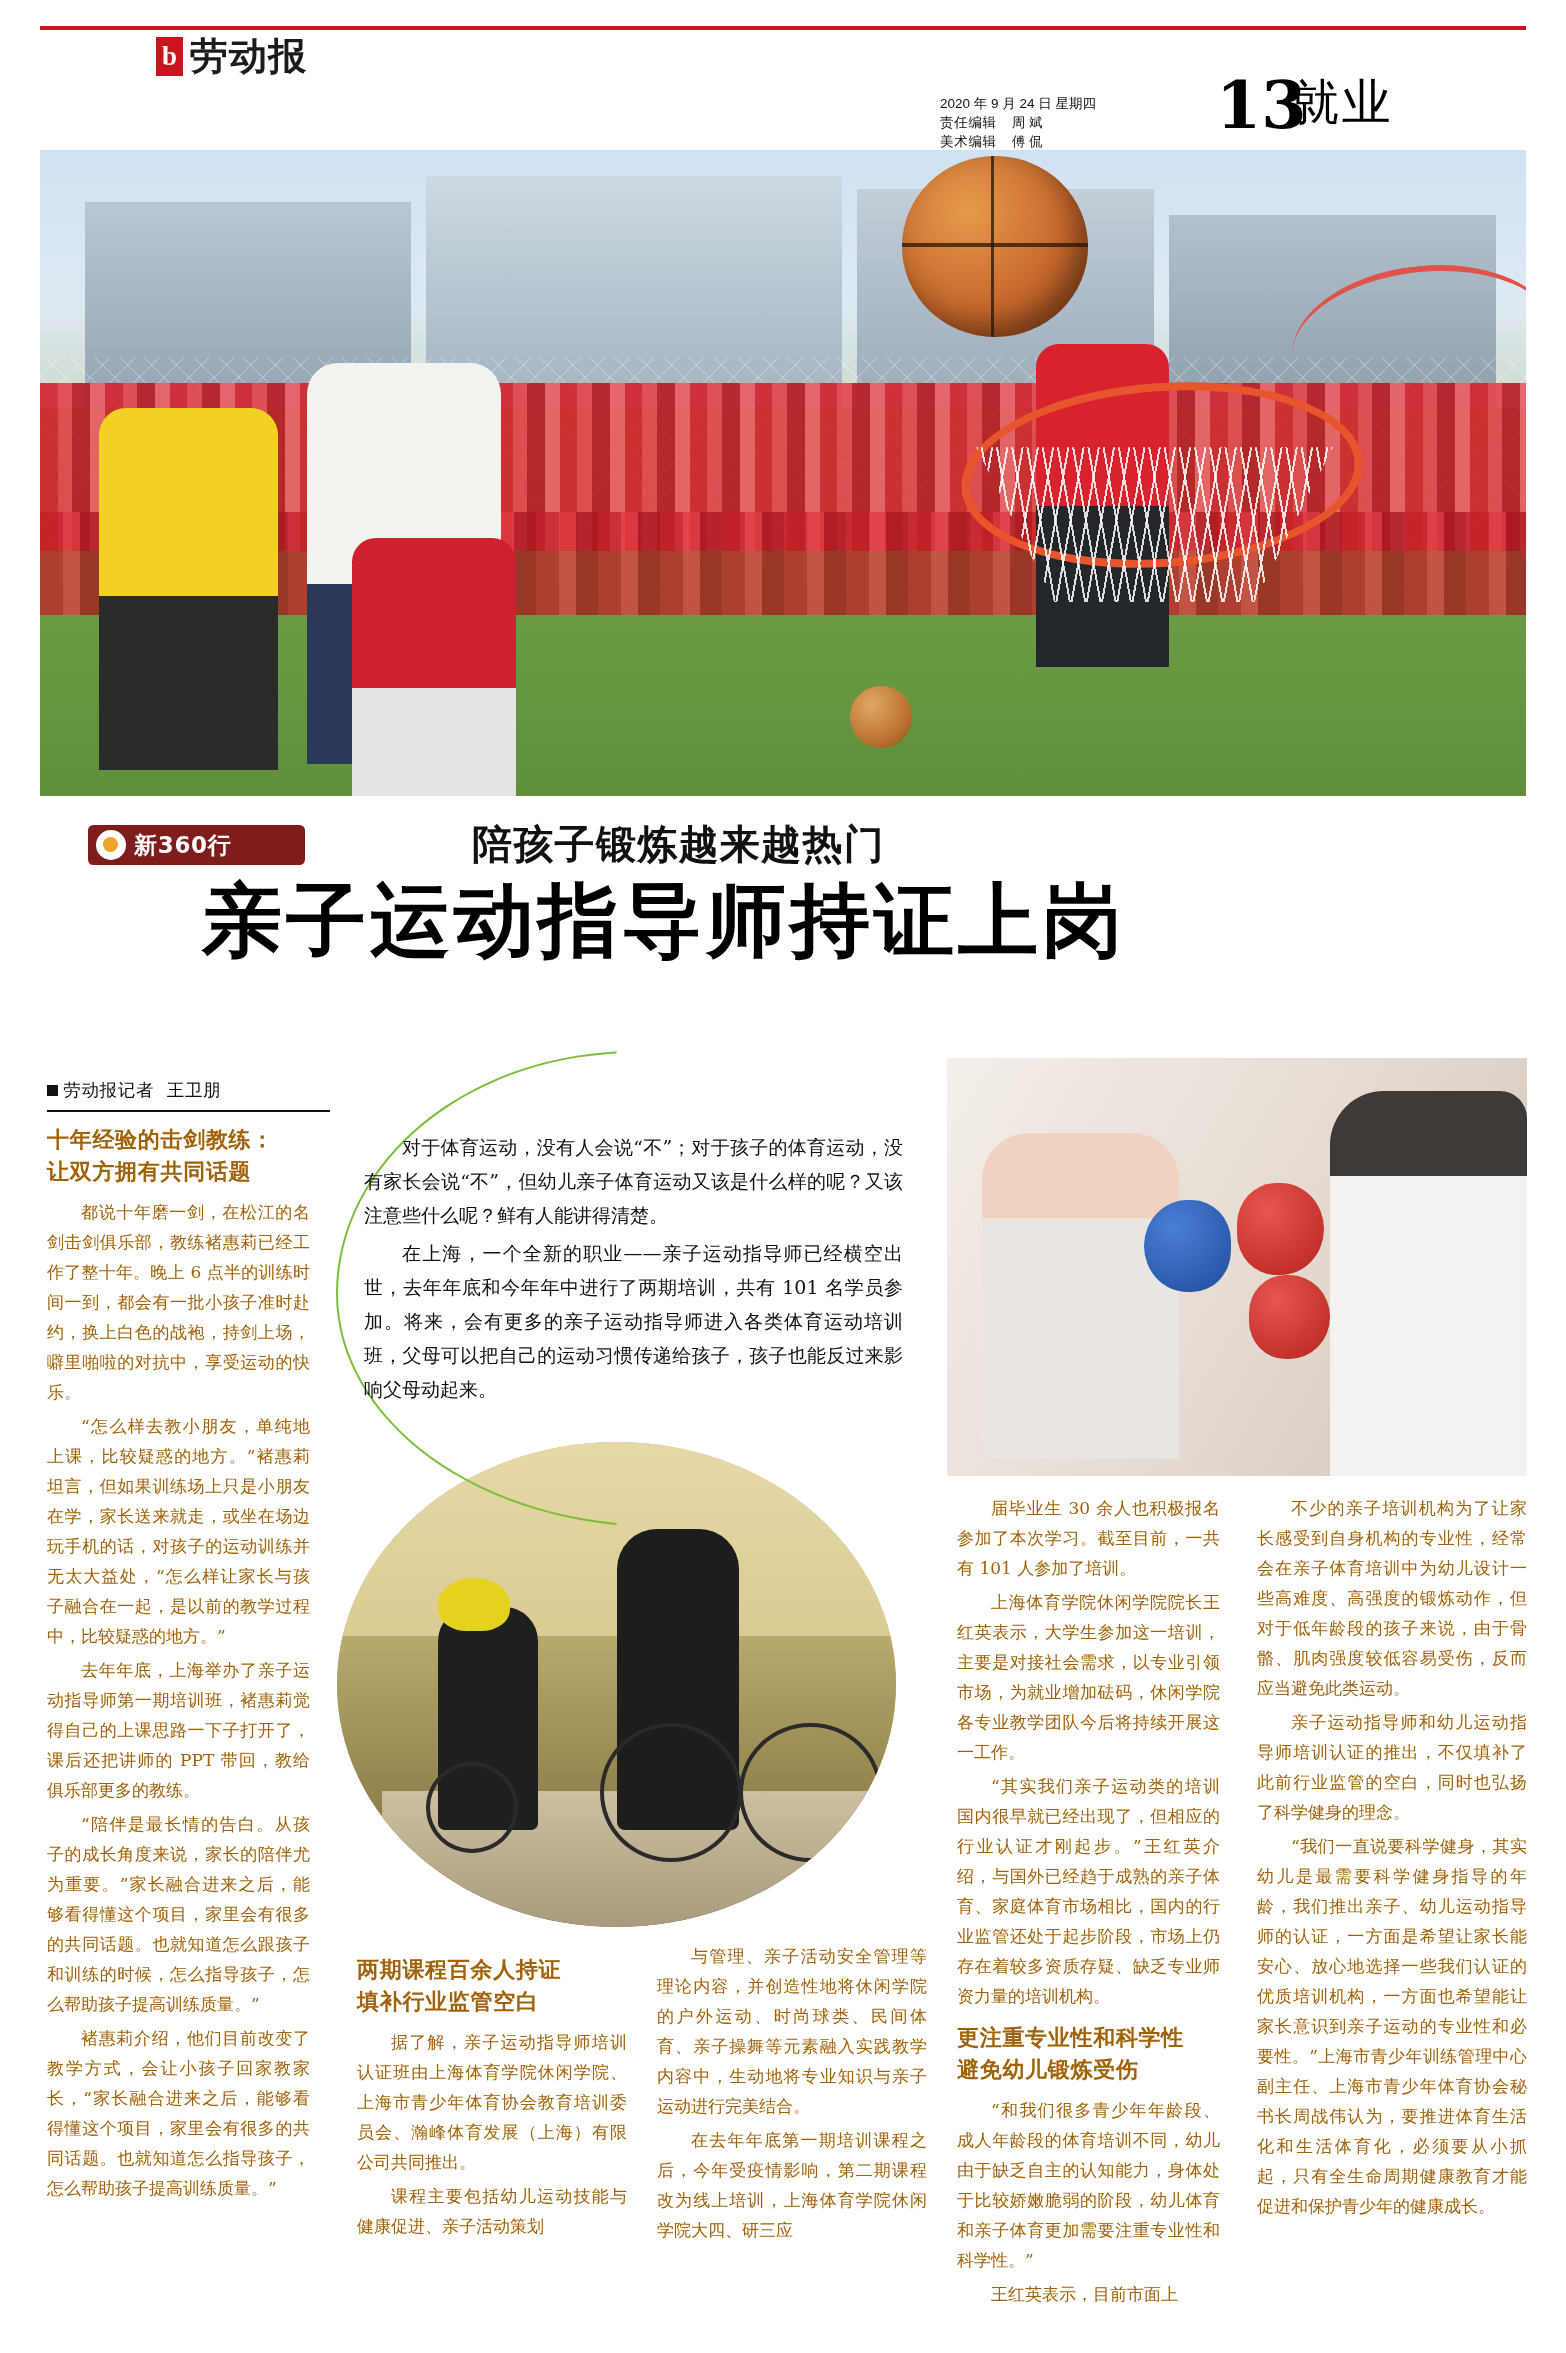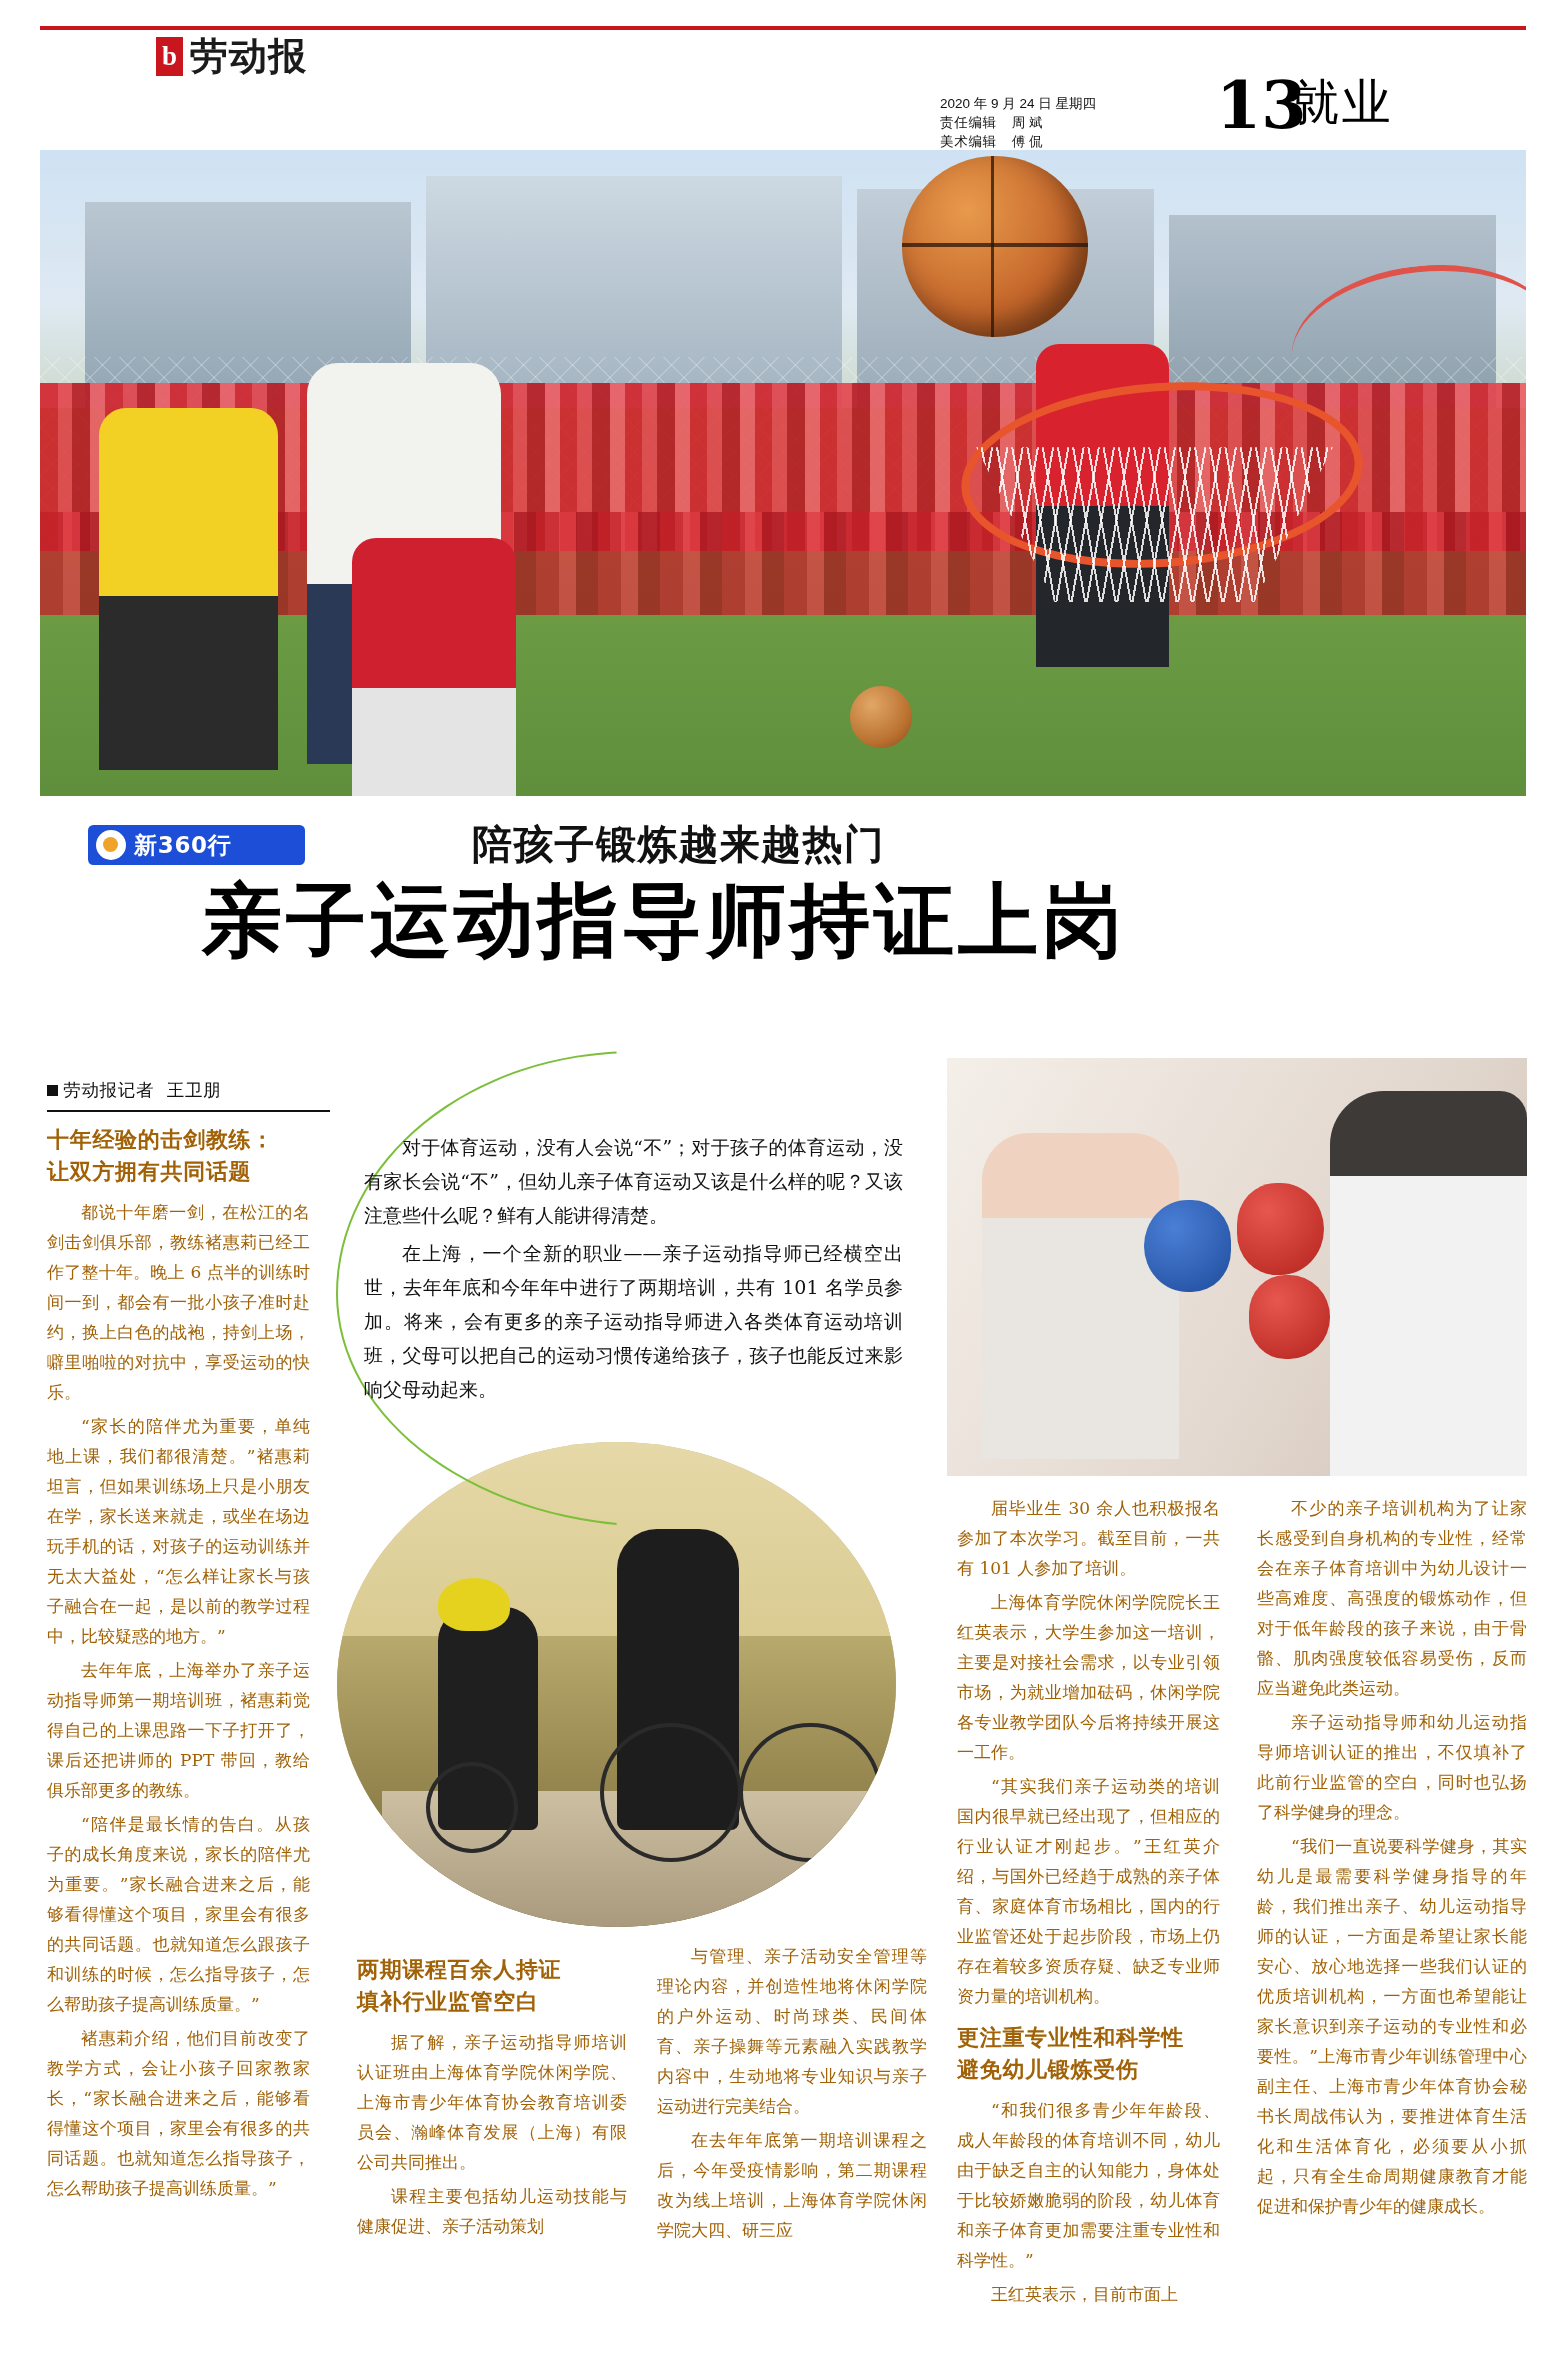--- a/index.html
+++ b/index.html
@@ -199,21 +199,21 @@
     border-top: 6.7px solid #e0534a;
     border-radius: 60% 60% 0 0 / 100% 100% 0 0;
     transform: rotate(-6deg);
   }
 
   
   .kicker-badge {
     position: absolute;
     left: 88px; top: 825px;
     width: 217px; height: 40px;
-    background: #1d4ed8;
+    background: #7f1d1d;
     border-radius: 5.4px;
     display: flex;
     align-items: center;
     padding-left: 8px;
     box-sizing: border-box;
   }
   .kicker-badge .dotmark {
     width: 30px; height: 30px;
     border-radius: 50%;
     background: #fff;
@@ -500,21 +500,21 @@
     <div class="child"></div>
     <div class="helmet"></div>
     <div class="wheel1"></div>
     <div class="wheel2"></div>
     <div class="wheel3"></div>
   </div>
 
   <div class="col col1">
     <h3>十年经验的击剑教练：<br>让双方拥有共同话题</h3>
     <p>都说十年磨一剑，在松江的名剑击剑俱乐部，教练褚惠莉已经工作了整十年。晚上 6 点半的训练时间一到，都会有一批小孩子准时赴约，换上白色的战袍，持剑上场，噼里啪啦的对抗中，享受运动的快乐。</p>
-    <p>“家长的陪伴尤为重要，单纯地上课，我们都很清楚。”褚惠莉坦言，但如果训练场上只是小朋友在学，家长送来就走，或坐在场边玩手机的话，对孩子的运动训练并无太大益处，“怎么样让家长与孩子融合在一起，是以前的教学过程中，比较疑惑的地方。”</p>
+    <p>“怎么样去教小朋友，单纯地上课，比较疑惑的地方。”褚惠莉坦言，但如果训练场上只是小朋友在学，家长送来就走，或坐在场边玩手机的话，对孩子的运动训练并无太大益处，“怎么样让家长与孩子融合在一起，是以前的教学过程中，比较疑惑的地方。”</p>
     <p>去年年底，上海举办了亲子运动指导师第一期培训班，褚惠莉觉得自己的上课思路一下子打开了，课后还把讲师的 PPT 带回，教给俱乐部更多的教练。</p>
     <p>“陪伴是最长情的告白。从孩子的成长角度来说，家长的陪伴尤为重要。”家长融合进来之后，能够看得懂这个项目，家里会有很多的共同话题。也就知道怎么跟孩子和训练的时候，怎么指导孩子，怎么帮助孩子提高训练质量。”</p>
     <p>褚惠莉介绍，他们目前改变了教学方式，会让小孩子回家教家长，“家长融合进来之后，能够看得懂这个项目，家里会有很多的共同话题。也就知道怎么指导孩子，怎么帮助孩子提高训练质量。”</p>
   </div>
 
   <div class="col col2">
     <h3>两期课程百余人持证<br>填补行业监管空白</h3>
     <p>据了解，亲子运动指导师培训认证班由上海体育学院休闲学院、上海市青少年体育协会教育培训委员会、瀚峰体育发展（上海）有限公司共同推出。</p>
     <p>课程主要包括幼儿运动技能与健康促进、亲子活动策划</p>
   </div>

